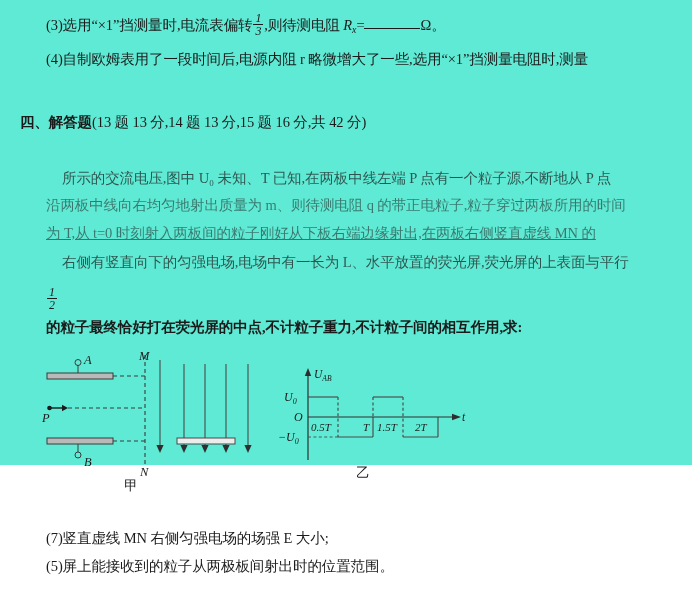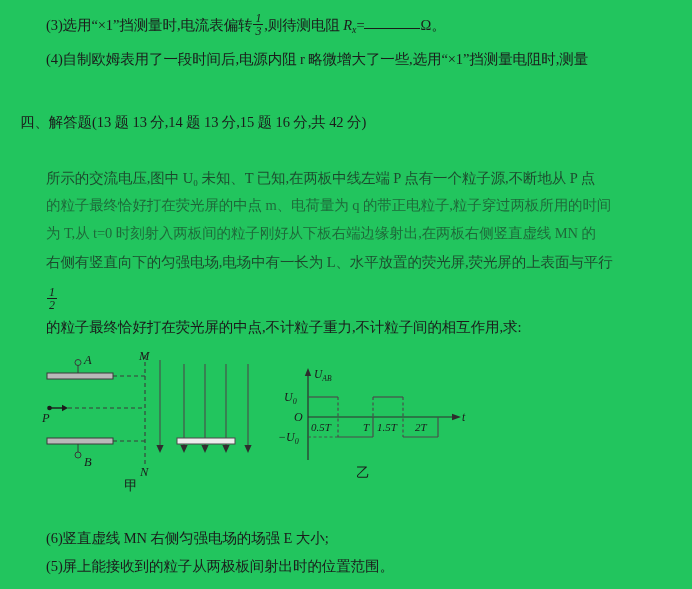--- a/index.html
+++ b/index.html
@@ -12,34 +12,34 @@
     height: 589px;
     position: relative;
     font-family: "Liberation Serif", "DejaVu Serif", serif;
     color: #1b1b1b;
     overflow: hidden;
     -webkit-font-smoothing: antialiased;
   }
   .page {
     position: relative;
     width: 692px;
-    height: 589px;
-    background: #22c55e;
+    height: 465px;
+    background: #5eead4;
   }
 
   
   .line {
     position: absolute;
     font-size: 14.5px;
     line-height: 1.0;
     white-space: nowrap;
     letter-spacing: -0.1px;
   }
   .ital { font-style: italic; font-family: "Liberation Serif", serif; }
-  .bold { font-weight: normal; }
+  .bold { font-weight: bold; }
   .sub { font-size: 0.68em; vertical-align: -0.28em; }
 
   
   .frac {
     display: inline-block;
     vertical-align: -0.42em;
     text-align: center;
     font-size: 0.82em;
     line-height: 1.02;
     margin: 0 1px;
@@ -55,21 +55,21 @@
   }
 
   
   .fig-wrap { position: absolute; }
   svg { display: block; overflow: visible; }
   .fig-caption {
     position: absolute;
     font-size: 13.5px;
     text-align: center;
   }
-  .smudge { opacity: 0.72; }
+  .smudge { opacity: 0.72; margin-left: 16px; }
   .smudge2 { opacity: 0.55; }
 </style>
 </head>
 <body>
 
 <div class="page">
 
   <div class="line" style="left:46px; top:12px;">
     <span>(3)</span><span>选用“×1”挡测量时,电流表偏转</span><span class="frac"><span class="num">1</span><span class="den">3</span></span><span>,则待测电阻 </span><span class="ital">R</span><span class="ital sub">x</span><span>=</span><span class="blank-u" style="width:56px;"></span><span>Ω</span><span>。</span>
   </div>
@@ -79,32 +79,32 @@
   </div>
 
   <div class="line" style="left:20px; top:115px;">
     <span class="bold">四、解答题</span><span>(13 题 13 分,14 题 13 分,15 题 16 分,共 42 分)</span>
   </div>
 
   <div class="line smudge" style="left:46px; top:171px;">
     <span>所示的交流电压,图中 U₀ 未知、T 已知,在两板中线左端 P 点有一个粒子源,不断地从 P 点</span>
   </div>
   <div class="line smudge2" style="left:46px; top:198px;">
-    <span>的粒子最终恰好打在荧光屏的中点 m、电荷量为 q 的带正电粒子,粒子穿过两板所用的时间</span>
-  </div>
-  <div class="line smudge2" style="left:46px; top:226px;">
+    <span>沿两板中线向右均匀地射出质量为 m、则待测电阻 q 的带正电粒子,粒子穿过两板所用的时间</span>
+  </div>
+  <div class="line smudge2" style="left:46px; top:226px;text-decoration:underline;">
     <span>为 T,从 t=0 时刻射入两板间的粒子刚好从下板右端边缘射出,在两板右侧竖直虚线 MN 的</span>
   </div>
   <div class="line smudge" style="left:46px; top:255px;">
     <span>右侧有竖直向下的匀强电场,电场中有一长为 L、水平放置的荧光屏,荧光屏的上表面与平行</span>
   </div>
   <div class="line" style="left:46px; top:286px;">
     <span class="frac"><span class="num">1</span><span class="den">2</span></span>
   </div>
-  <div class="line" style="left:46px; top:320px;">
+  <div class="line" style="left:46px; top:320px;font-weight:bold;">
     <span>的粒子最终恰好打在荧光屏的中点,不计粒子重力,不计粒子间的相互作用,求:</span>
   </div>
 
   <div class="fig-wrap" style="left:34px; top:352px;">
     <svg width="232" height="132" viewBox="0 0 232 132">
 
       <g>
         <rect x="13" y="21" width="66" height="6" fill="#b9b9b9" stroke="#3a3a3a" stroke-width="1"></rect>
         <line x1="44" y1="21" x2="44" y2="13" stroke="#3a3a3a" stroke-width="1"></line>
         <circle cx="44" cy="10.5" r="3" fill="none" stroke="#3a3a3a" stroke-width="1"></circle>
@@ -207,19 +207,19 @@
 
       <text x="33" y="71" font-family="Liberation Serif, serif" font-size="11" font-style="italic" fill="#1b1b1b">0.5T</text>
       <text x="85" y="71" font-family="Liberation Serif, serif" font-size="11" font-style="italic" fill="#1b1b1b">T</text>
       <text x="99" y="71" font-family="Liberation Serif, serif" font-size="11" font-style="italic" fill="#1b1b1b">1.5T</text>
       <text x="137" y="71" font-family="Liberation Serif, serif" font-size="11" font-style="italic" fill="#1b1b1b">2T</text>
     </svg>
   </div>
   <div class="fig-caption" style="left:348px; top:464px; width:30px;">乙</div>
 
   <div class="line" style="left:46px; top:531px;">
-    <span>(6)竖直虚线 MN 右侧匀强电场的场强 E 大小;</span>
+    <span>(7)竖直虚线 MN 右侧匀强电场的场强 E 大小;</span>
   </div>
   <div class="line" style="left:46px; top:559px;">
     <span>(5)屏上能接收到的粒子从两极板间射出时的位置范围。</span>
   </div>
 
 </div>
 
 </body></html>

